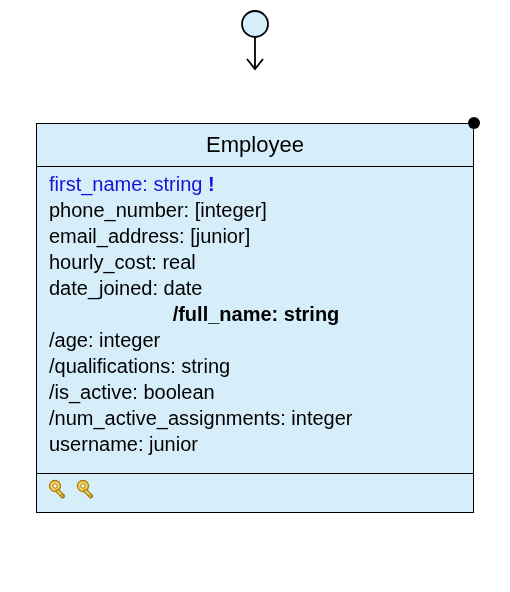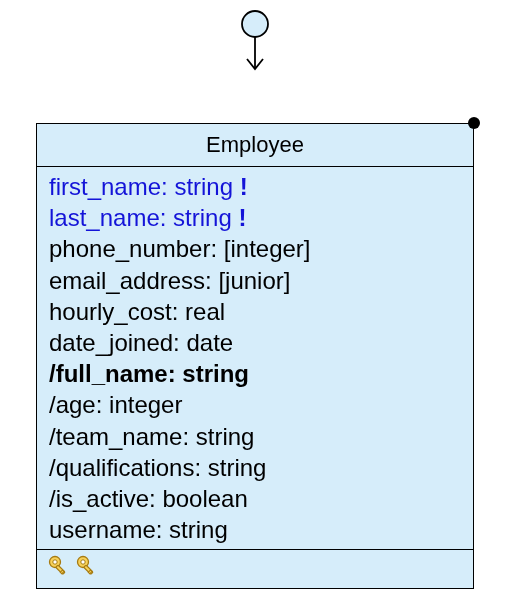--- a/index.html
+++ b/index.html
@@ -25,29 +25,29 @@
     box-sizing: border-box;
     margin-top: 47px;
   }
   .title {
     text-align: center;
     font-size: 22px;
     padding: 8px 0 8px 0;
     border-bottom: 1.5px solid #000;
   }
   .attrs {
-    padding: 4px 10px 4px 12px;
-    font-size: 24px;
+    padding: 4px 10px 16px 12px;
+    font-size: 20px;
     line-height: 1.3;
     border-bottom: 1.5px solid #000;
   }
   .attr { white-space: nowrap; }
   .required { color: #1414d8; }
   .bang { font-weight: bold; }
-  .bold { font-weight: bold; }
+  .bold { font-weight: bold; text-align: center; }
   .keys {
     padding: 4px 10px 6px 10px;
   }
   .key-icon {
     display: inline-block;
     vertical-align: middle;
   }
   .pin {
     position: absolute;
     right: -7px;
@@ -76,31 +76,30 @@
     <polyline points="26,50 34,60 42,50" fill="none" stroke="#000" stroke-width="1.8"></polyline>
   </svg>
 
   <div class="classbox">
     <div class="pin"></div>
 
     <div class="title">Employee</div>
 
     <div class="attrs">
       <div class="attr required"><span>first_name: string</span> <span class="bang">!</span></div>
-      <div class="attr required"><span>last_name: string</span> <span class="bang">!</span></div>
       <div class="attr">phone_number: [integer]</div>
       <div class="attr">email_address: [junior]</div>
       <div class="attr">hourly_cost: real</div>
       <div class="attr">date_joined: date</div>
       <div class="attr bold">/full_name: string</div>
       <div class="attr">/age: integer</div>
-      <div class="attr">/team_name: string</div>
       <div class="attr">/qualifications: string</div>
       <div class="attr">/is_active: boolean</div>
-      <div class="attr">username: string</div>
+      <div class="attr">/num_active_assignments: integer</div>
+      <div class="attr">username: junior</div>
     </div>
 
     <div class="keys">
       <span class="key-icon">
         <svg width="24" height="24" viewBox="0 0 24 24">
           <circle cx="8" cy="8" r="5.5" fill="#f8d25a" stroke="#a67b12" stroke-width="1.3"></circle>
           <circle cx="8" cy="8" r="2.2" fill="#fff" stroke="#a67b12" stroke-width="1"></circle>
           <rect x="11" y="11" width="10" height="3.2" rx="1" transform="rotate(45 11 11)" fill="#f8d25a" stroke="#a67b12" stroke-width="1.2"></rect>
           <rect x="15.5" y="16" width="2.2" height="3.2" transform="rotate(45 15.5 16)" fill="#f8d25a" stroke="#a67b12" stroke-width="1"></rect>
         </svg>

